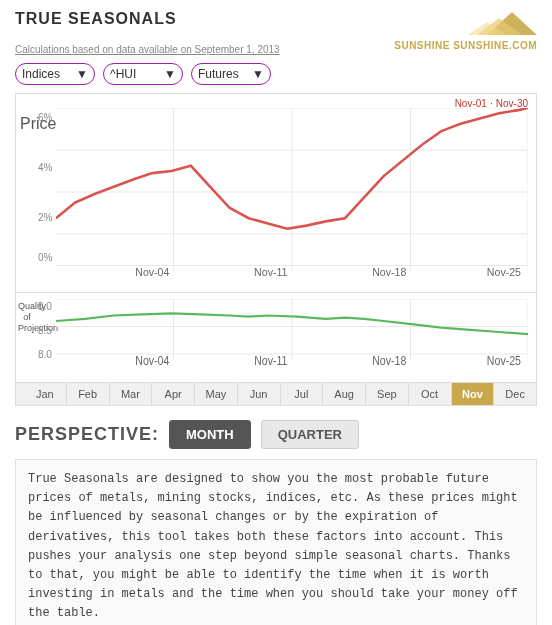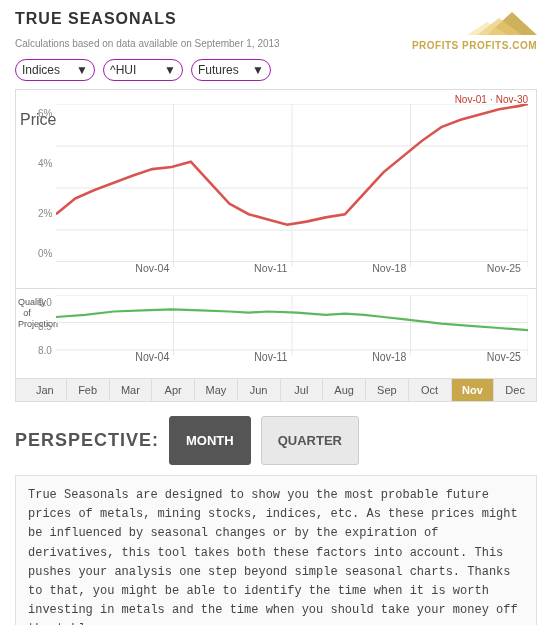--- a/index.html
+++ b/index.html
@@ -26,21 +26,22 @@
     }
     .header-left h1 {
       font-size: 16px;
       font-weight: bold;
       color: #333;
       letter-spacing: 1px;
     }
     .header-left .subtitle {
       font-size: 10px;
       color: #888;
-      margin-top: 10px;
+      margin-top: 16px;
+      text-decoration: underline;
     }
     .logo {
       display: flex;
       flex-direction: column;
       align-items: flex-end;
     }
     .logo-mountain {
       width: 80px;
       height: 30px;
     }
@@ -128,21 +129,21 @@
       margin: 14px 0 10px 0;
       gap: 10px;
     }
     .perspective-label {
       font-size: 18px;
       font-weight: bold;
       color: #555;
       letter-spacing: 1px;
     }
     .perspective-btn {
-      padding: 16px 16px;
+      padding: 6px 16px;
       border: 1px solid #ccc;
       border-radius: 3px;
       font-size: 13px;
       font-weight: bold;
       cursor: pointer;
       background: #e8e8e8;
       color: #555;
     }
     .perspective-btn.active {
       background: #555;
@@ -169,21 +170,21 @@
     <div class="header-left">
       <h1>TRUE SEASONALS</h1>
       <div class="subtitle">Calculations based on data available on September 1, 2013</div>
     </div>
     <div class="logo">
       <svg class="logo-mountain" viewBox="0 0 80 30">
         <polygon points="55,2 80,25 30,25" fill="#c8a84b" opacity="0.9"></polygon>
         <polygon points="42,8 65,25 20,25" fill="#e8c870" opacity="0.7"></polygon>
         <polygon points="30,12 50,25 10,25" fill="#f0d88a" opacity="0.5"></polygon>
       </svg>
-      <span class="logo-text">PROFITS PROFITS.COM</span>
+      <span class="logo-text">SUNSHINE SUNSHINE.COM</span>
     </div>
   </div>
 
   <div class="dropdowns">
     <div class="dropdown-wrapper">
       <span>Indices</span>
       <span class="dropdown-arrow">▼</span>
     </div>
     <div class="dropdown-wrapper">
       <span>^HUI</span>

